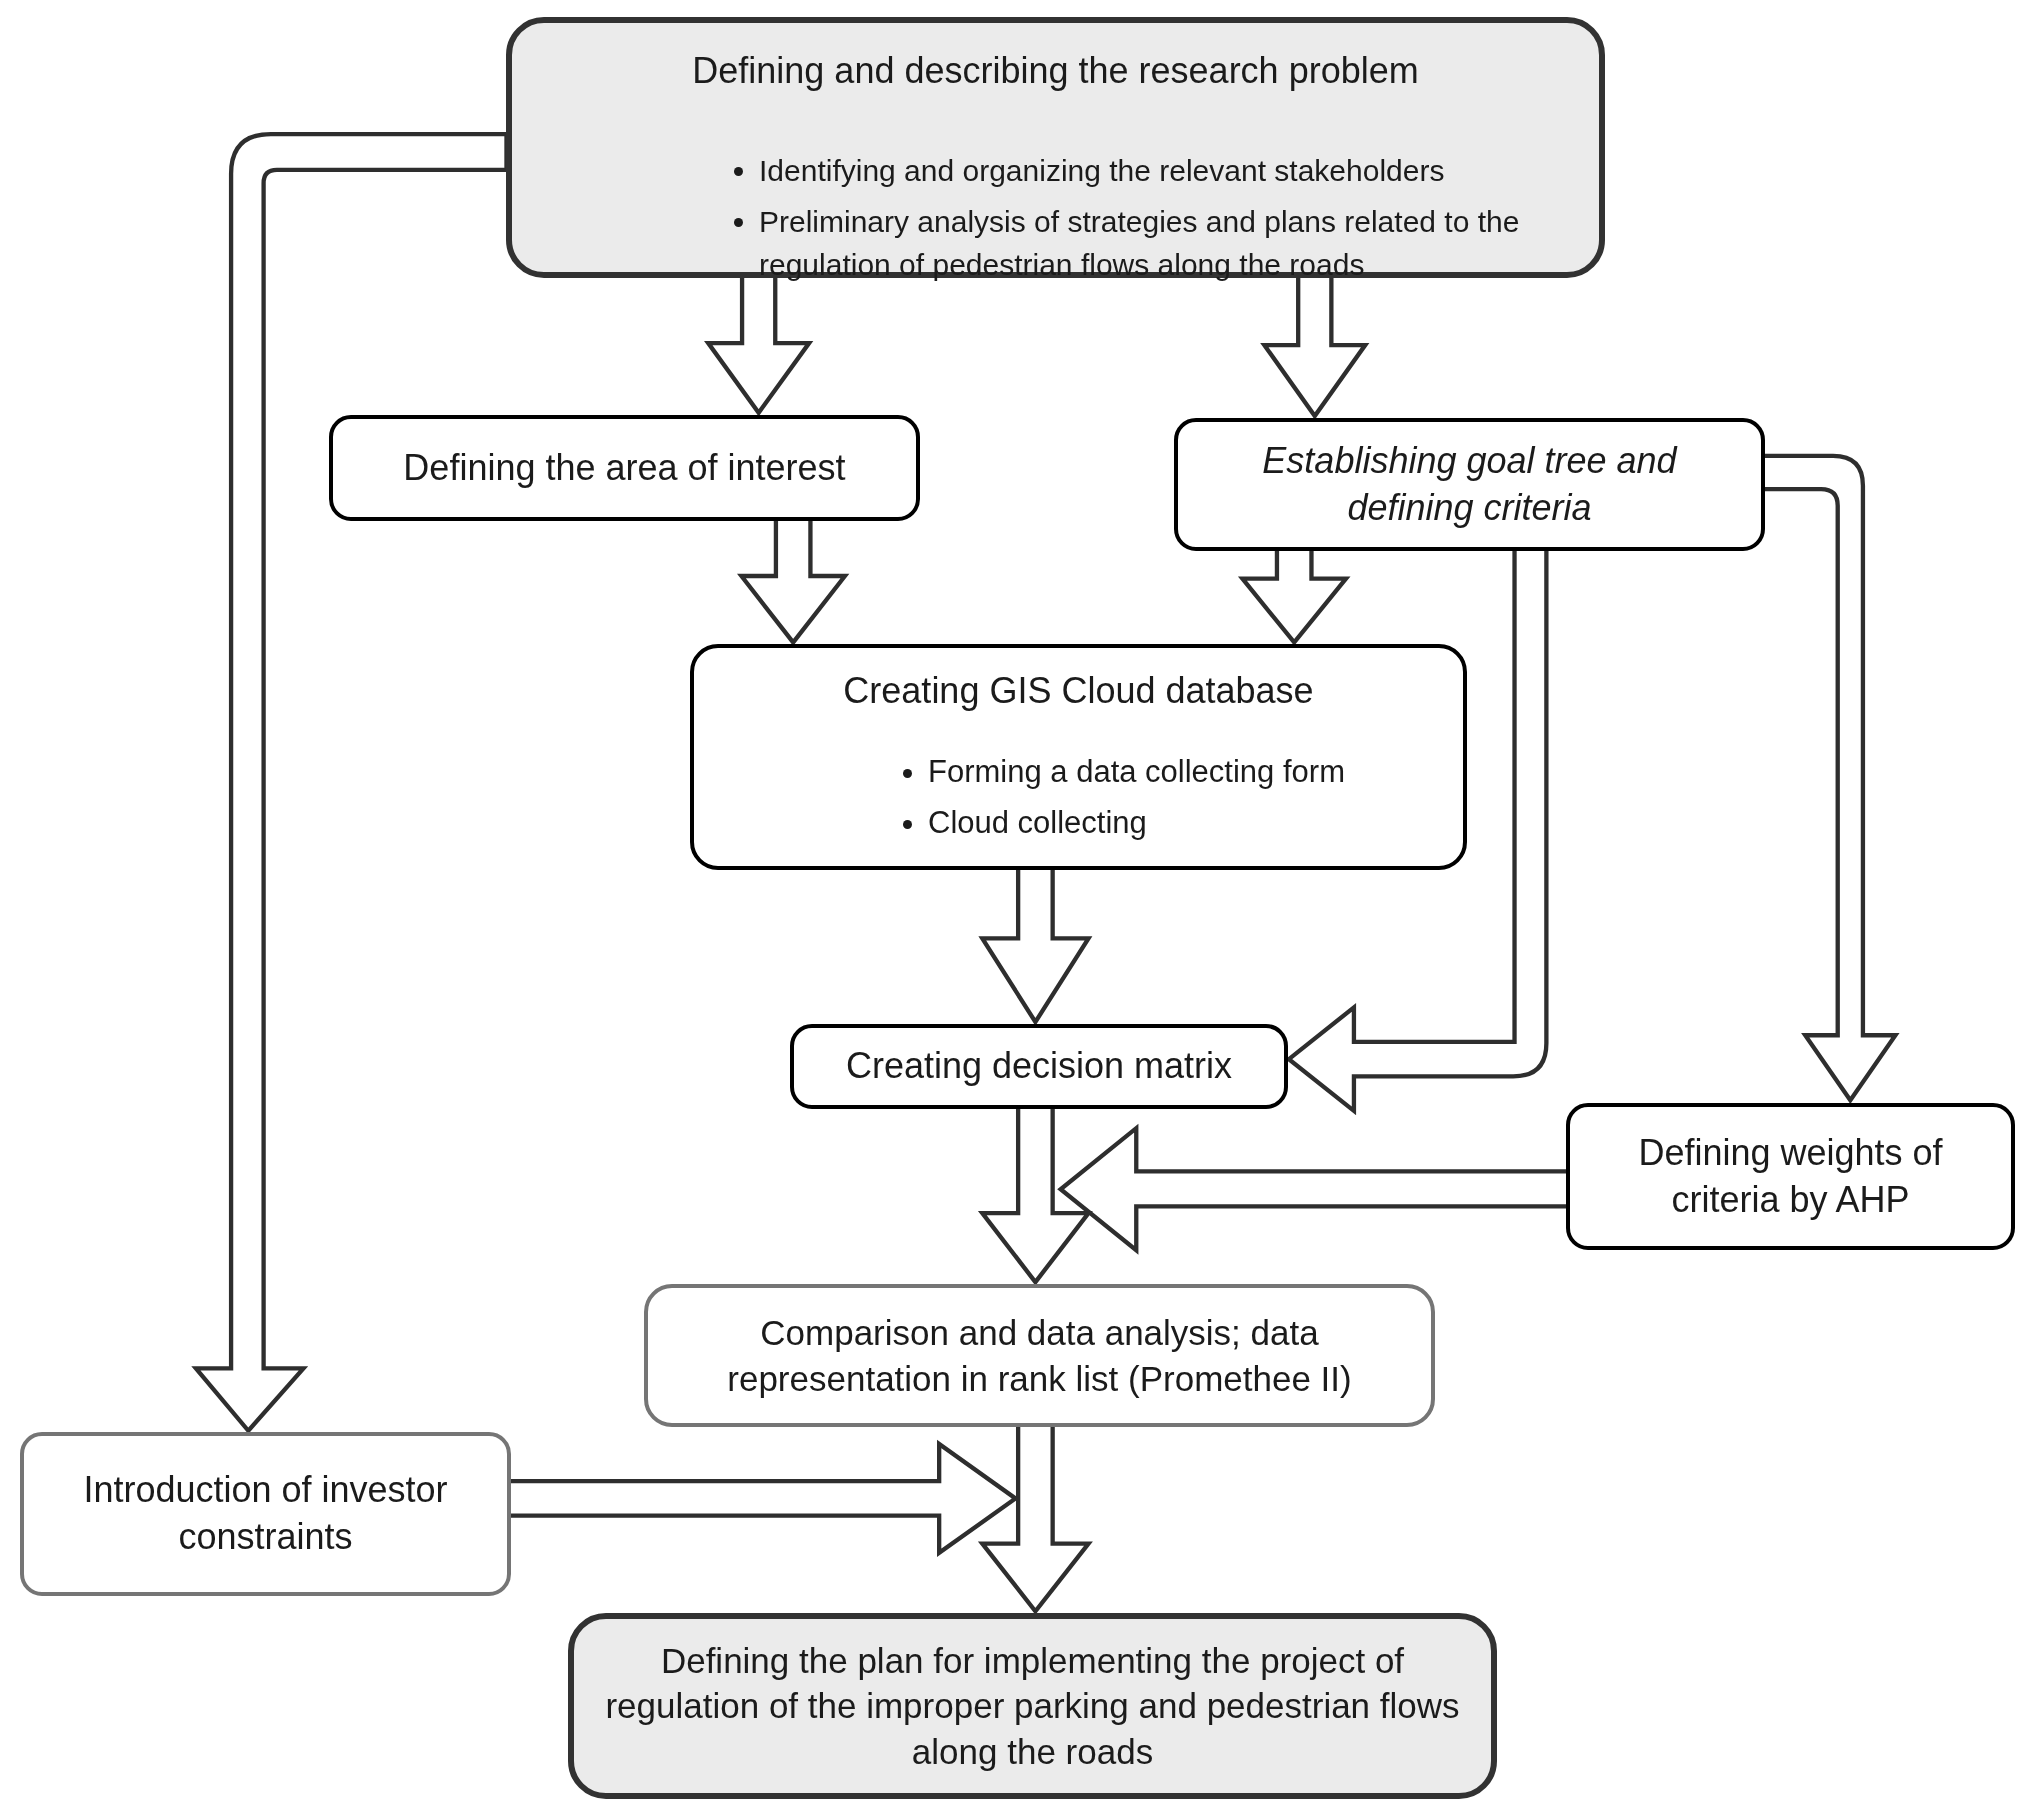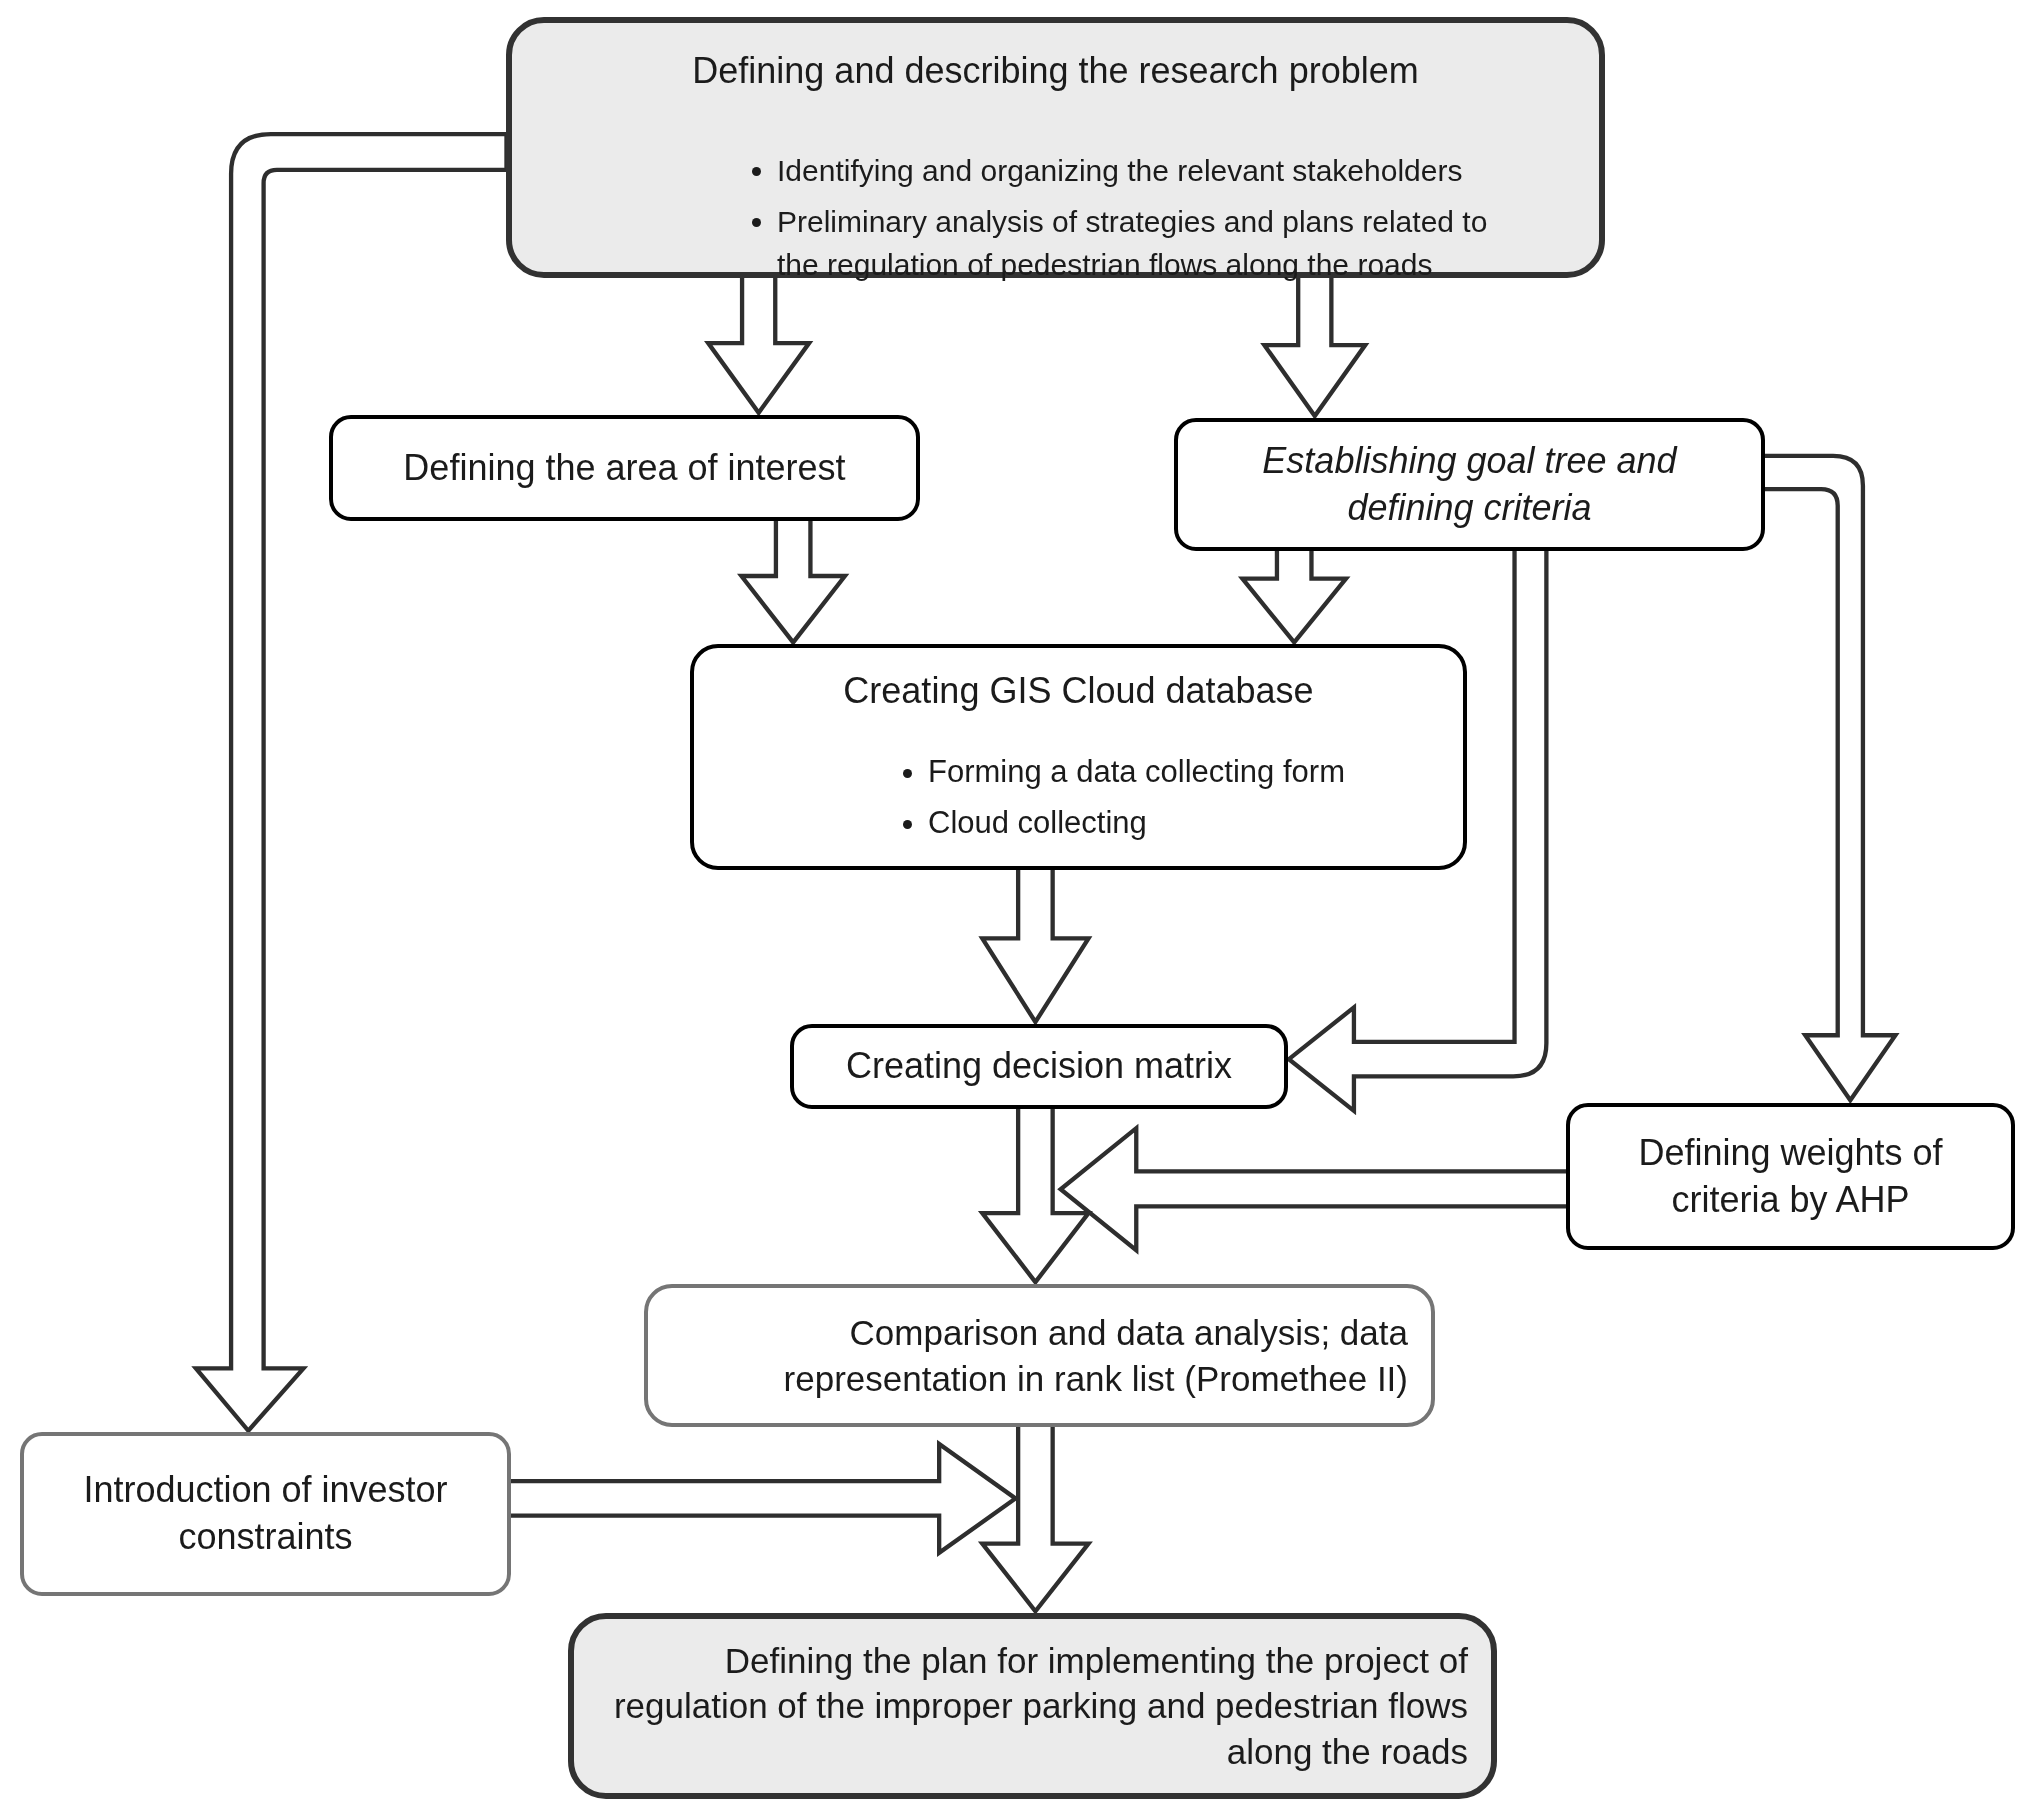--- a/index.html
+++ b/index.html
@@ -13,23 +13,23 @@
   .fill-white{background:#ffffff;border:4px solid #000000;border-radius:28px;}
   .stroke-gray{background:#ffffff;border:4.6px solid #757575;border-radius:28px;}
   .box.listbox{display:block;text-align:left;}
   .box-title{text-align:center;font-size:36px;line-height:1.3;}
   .label-54{font-size:36px;border-radius:22px;}
   .label-52{font-size:35px;}
   ul.bullets{margin:0;list-style:disc;}
   .research ul.bullets{margin-top:56px;padding-left:173px;font-size:30px;line-height:1.42;}
   .gis ul.bullets{margin-top:35px;padding-left:166px;font-size:31px;line-height:1.4;}
   ul.bullets li{margin-bottom:8px;margin-left:28px;}
-  .research{padding:25px 64px 0;}
+  .research{padding:25px 46px 0;}
   .gis{padding:20px 40px 12px;}
-  .pad-wide{padding:0 23px;text-align:right;}
+  .pad-wide{padding:0 23px;}
 </style>
 </head>
 <body>
 
 <div class="canvas">
 
   <svg class="arrow-layer" viewBox="0 0 3051 2735" xmlns="http://www.w3.org/2000/svg">
     <path class="arrow" d="M 1118 414 V 517 H 1067 L 1143 622 L 1219 517 H 1168 V 414 Z"></path>
     <path class="arrow" d="M 1956 414 V 520 H 1905 L 1981 627 L 2057 520 H 2006 V 414 Z"></path>
     <path class="arrow" d="M 763 202 H 408 Q 348 202 348 262 V 2062 H 295 L 374 2156 L 457 2062 H 397 V 276 Q 397 256 417 256 H 763 Z"></path>

